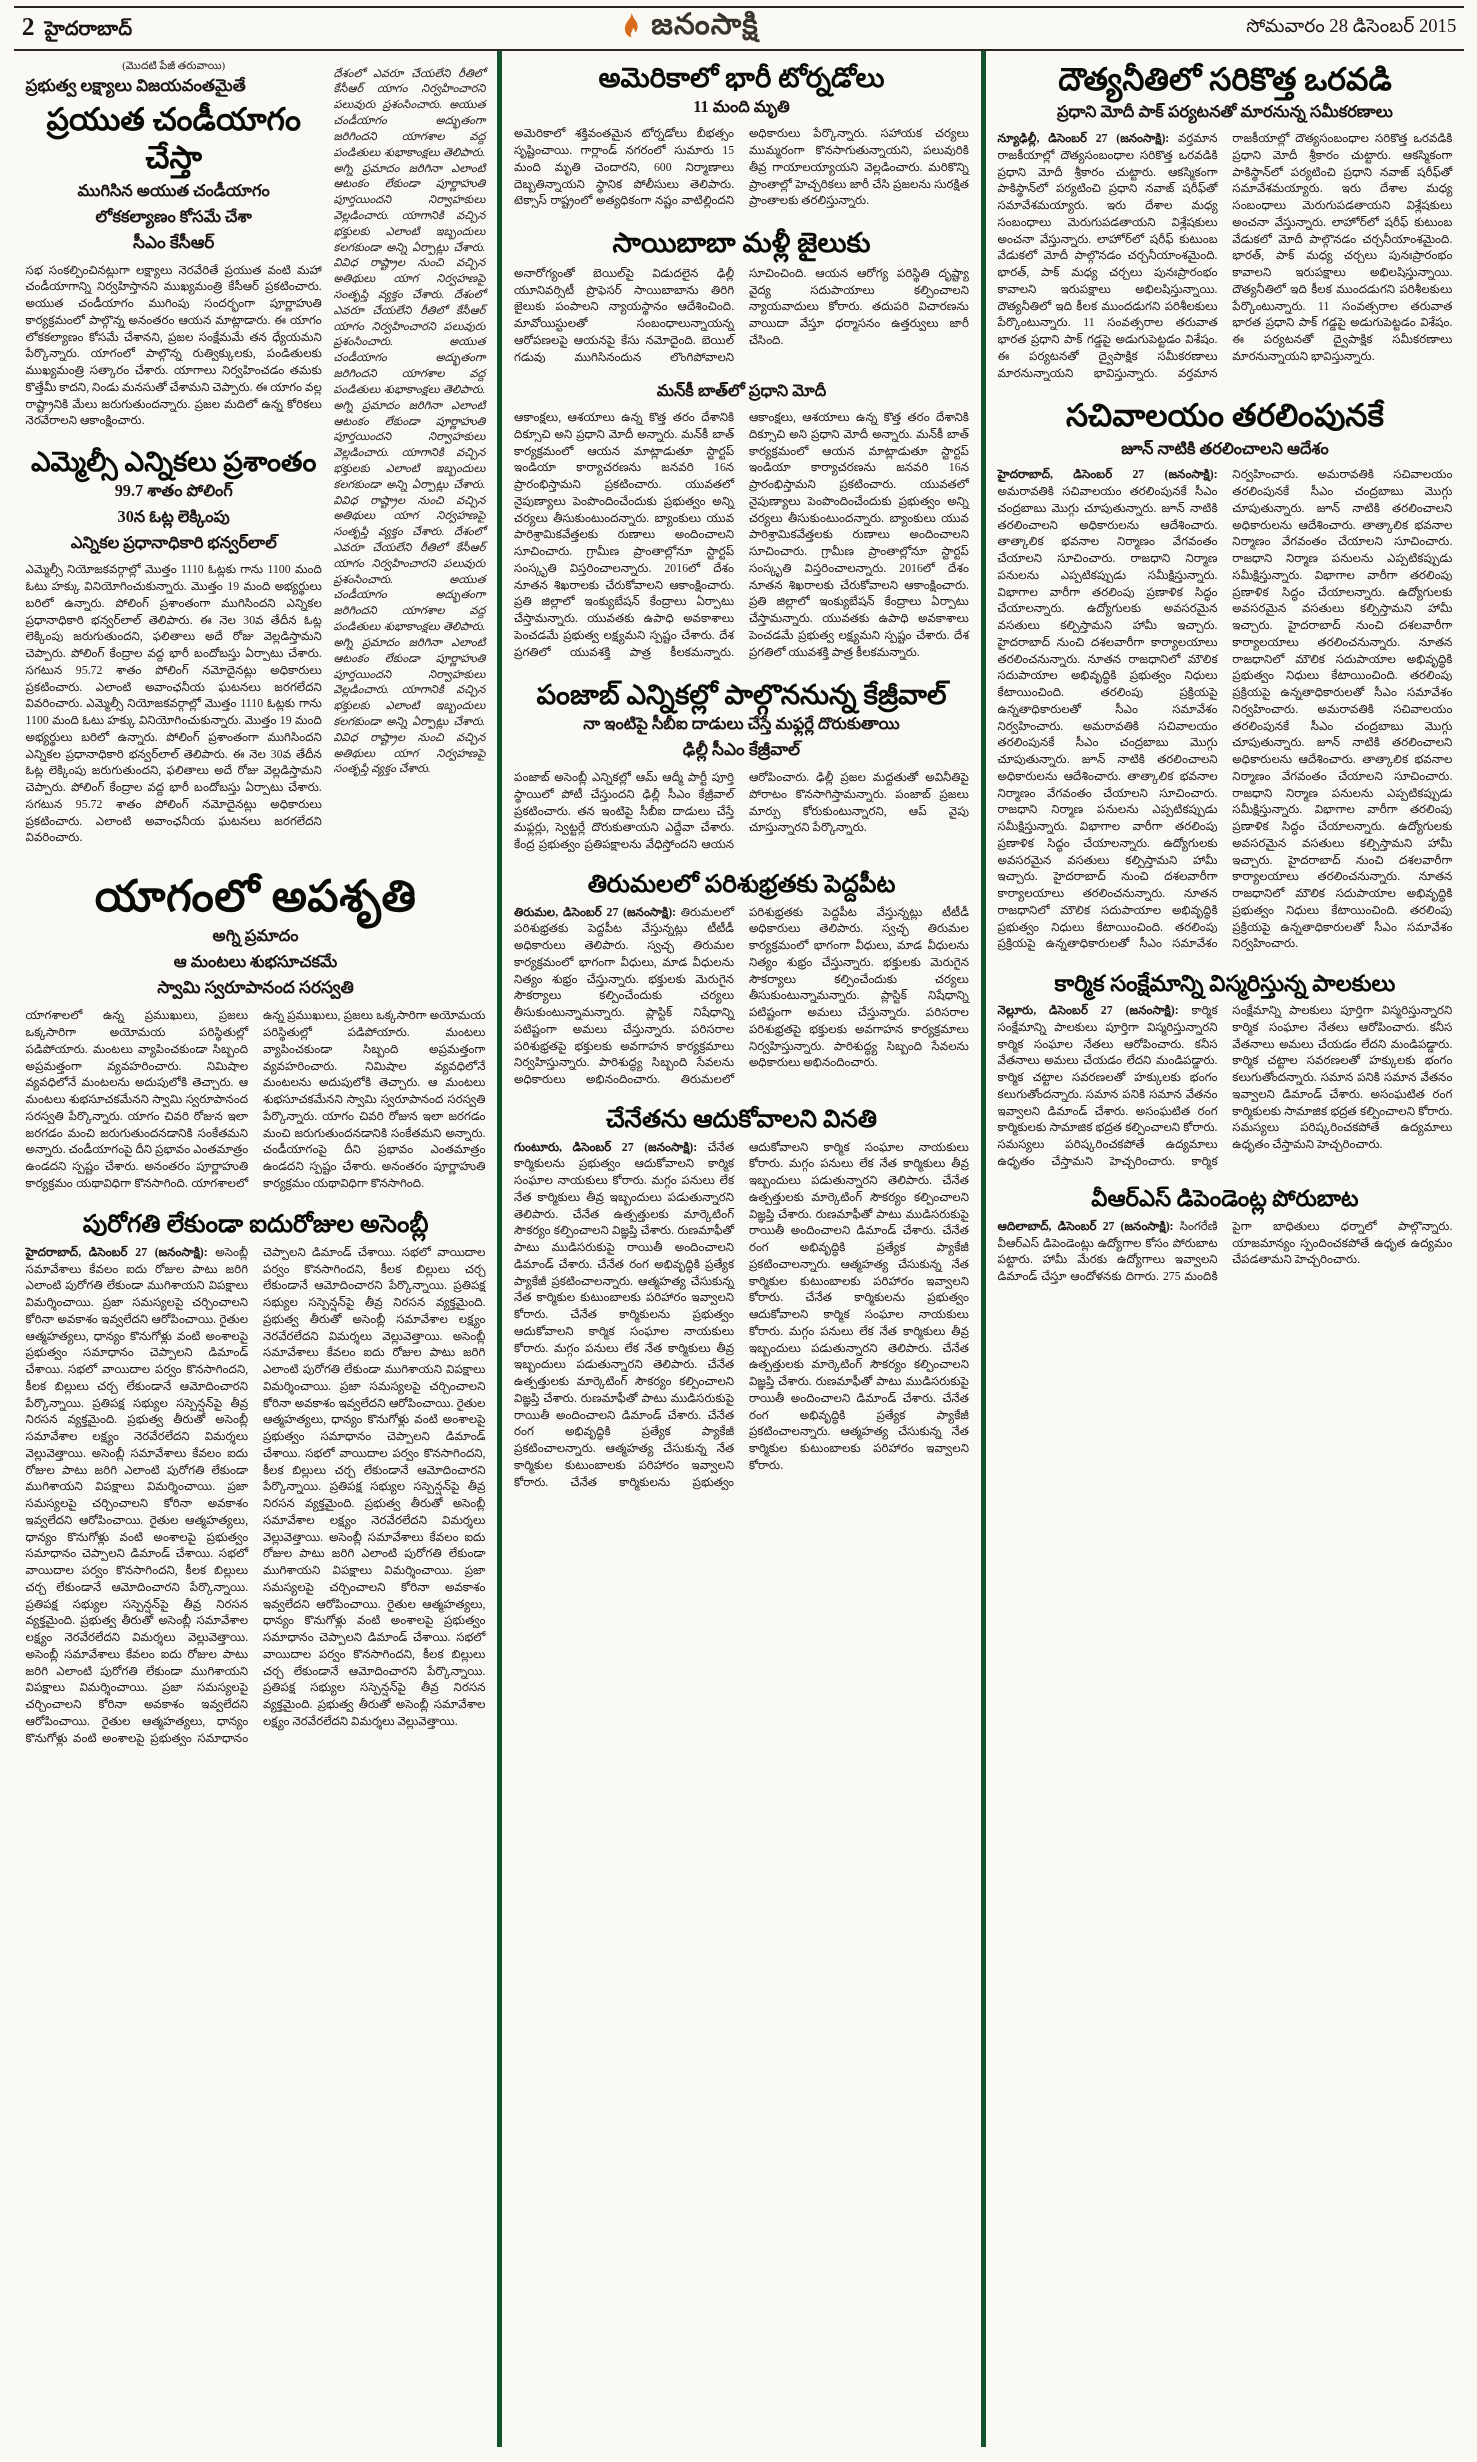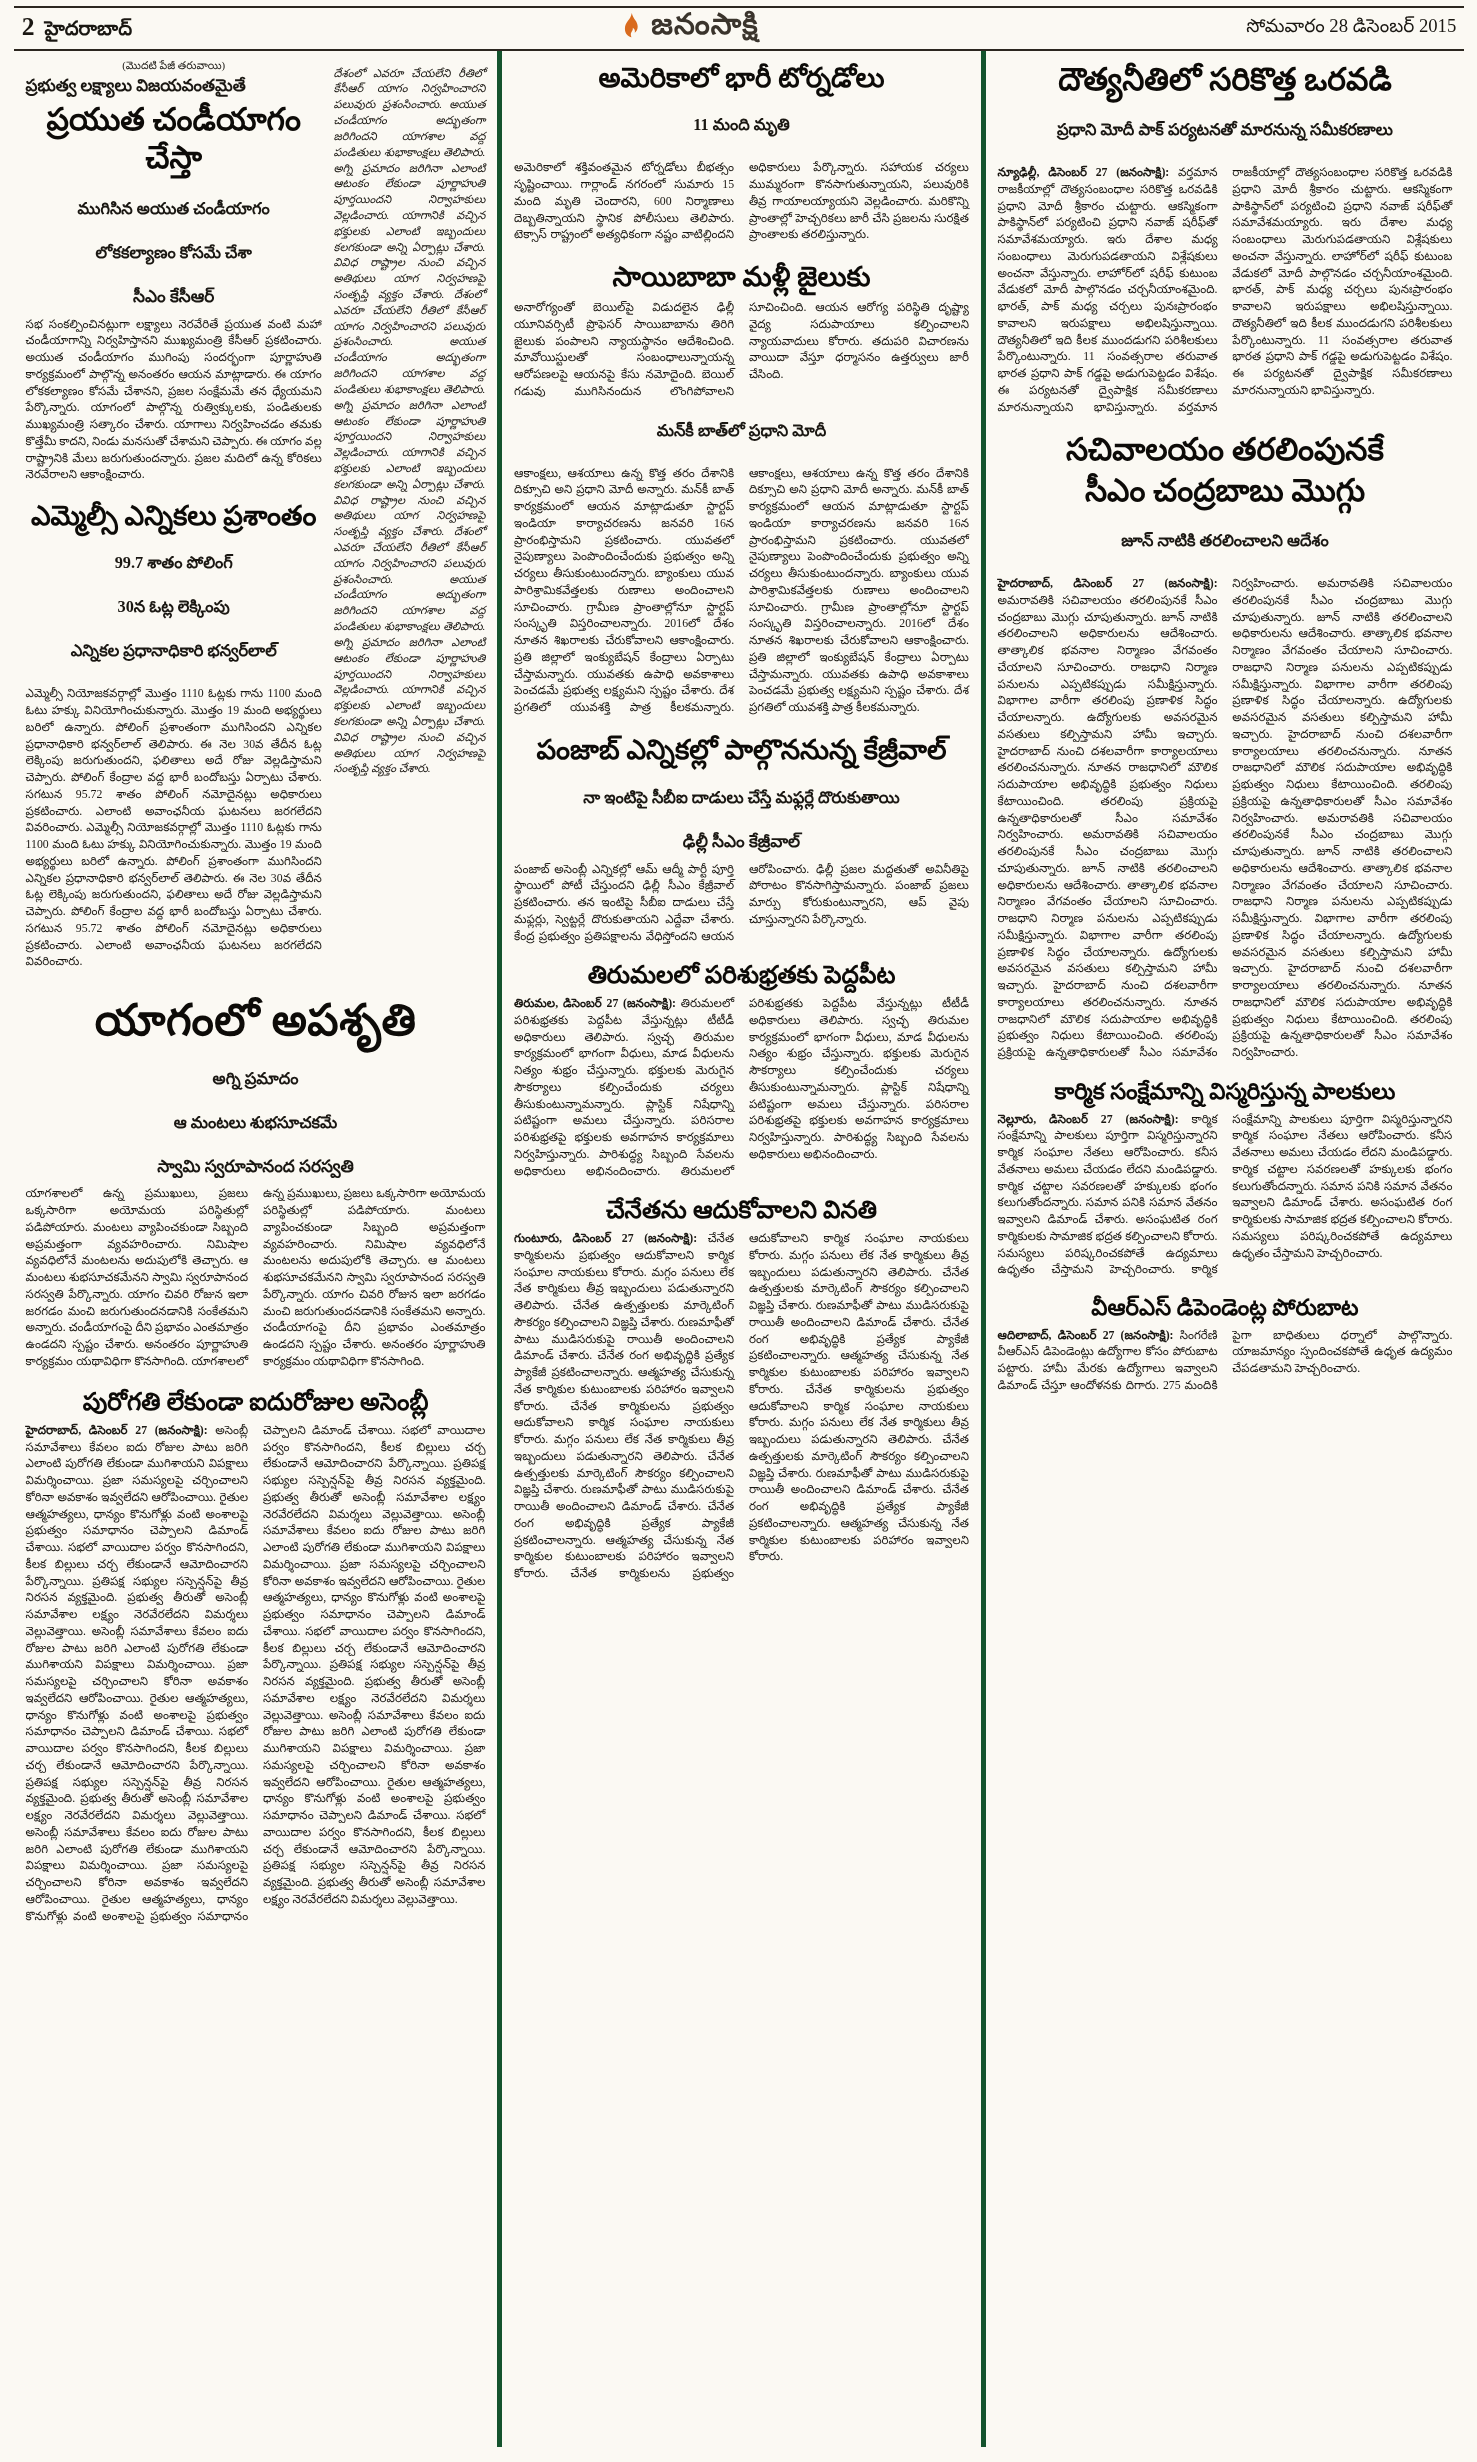--- a/index.html
+++ b/index.html
@@ -26,21 +26,21 @@
 
   .art { margin-bottom:15.8px; }
   .h { font-weight:bold; text-align:center; line-height:1.22; color:#0d0b08; }
   .h46 { font-size:44px; letter-spacing:0.5px; margin:3.9px 0 2px; }
   .h34 { font-size:31.5px; margin:2px 0; }
   .h30 { font-size:27.6px; margin:2px 0; }
   .h26 { font-size:24.6px; margin:2px 0 3.9px; }
   .h23 { font-size:22.7px; margin:2px 0 3.9px; }
   .note { font-size:10.8px; text-align:center; margin-bottom:2px; }
   .kicker { font-size:16.7px; font-weight:bold; text-align:left; margin:2px 0; }
-  .deck { font-size:16.3px; font-weight:bold; text-align:center; margin:21px 0; }
+  .deck { font-size:16.3px; font-weight:bold; text-align:center; margin:3px 0; }
   .attr { font-size:17px; font-weight:bold; text-align:center; margin:2px 0 5.9px; }
 
   .body { font-size:11.8px; line-height:1.42; text-align:justify; margin-top:4.9px; }
   .body p { margin-bottom:3px; }
   .cols2 { column-count:2; column-gap:14.8px; }
   .small { font-size:11.3px; line-height:1.4;font-style:italic; }
   .dateline { font-weight:bold; }
 
   .split { display:grid; grid-template-columns:1.95fr 1fr; gap:11.8px; margin-bottom:7.9px; }
   .split-side { padding-top:2px; }
@@ -171,21 +171,20 @@
       <article class="art">
         <h2 class="h h34">దౌత్యనీతిలో సరికొత్త ఒరవడి</h2>
         <p class="deck">ప్రధాని మోదీ పాక్ పర్యటనతో మారనున్న సమీకరణాలు</p>
         <div class="body cols2">
           <p><span class="dateline">న్యూఢిల్లీ, డిసెంబర్ 27 (జనంసాక్షి):</span> <span>వర్తమాన రాజకీయాల్లో దౌత్యసంబంధాల సరికొత్త ఒరవడికి ప్రధాని మోదీ శ్రీకారం చుట్టారు. ఆకస్మికంగా పాకిస్థాన్‌లో పర్యటించి ప్రధాని నవాజ్ షరీఫ్‌తో సమావేశమయ్యారు. ఇరు దేశాల మధ్య సంబంధాలు మెరుగుపడతాయని విశ్లేషకులు అంచనా వేస్తున్నారు. లాహోర్‌లో షరీఫ్ కుటుంబ వేడుకలో మోదీ పాల్గొనడం చర్చనీయాంశమైంది. భారత్, పాక్ మధ్య చర్చలు పునఃప్రారంభం కావాలని ఇరుపక్షాలు అభిలషిస్తున్నాయి. దౌత్యనీతిలో ఇది కీలక ముందడుగని పరిశీలకులు పేర్కొంటున్నారు. 11 సంవత్సరాల తరువాత భారత ప్రధాని పాక్ గడ్డపై అడుగుపెట్టడం విశేషం. ఈ పర్యటనతో ద్వైపాక్షిక సమీకరణాలు మారనున్నాయని భావిస్తున్నారు. వర్తమాన రాజకీయాల్లో దౌత్యసంబంధాల సరికొత్త ఒరవడికి ప్రధాని మోదీ శ్రీకారం చుట్టారు. ఆకస్మికంగా పాకిస్థాన్‌లో పర్యటించి ప్రధాని నవాజ్ షరీఫ్‌తో సమావేశమయ్యారు. ఇరు దేశాల మధ్య సంబంధాలు మెరుగుపడతాయని విశ్లేషకులు అంచనా వేస్తున్నారు. లాహోర్‌లో షరీఫ్ కుటుంబ వేడుకలో మోదీ పాల్గొనడం చర్చనీయాంశమైంది. భారత్, పాక్ మధ్య చర్చలు పునఃప్రారంభం కావాలని ఇరుపక్షాలు అభిలషిస్తున్నాయి. దౌత్యనీతిలో ఇది కీలక ముందడుగని పరిశీలకులు పేర్కొంటున్నారు. 11 సంవత్సరాల తరువాత భారత ప్రధాని పాక్ గడ్డపై అడుగుపెట్టడం విశేషం. ఈ పర్యటనతో ద్వైపాక్షిక సమీకరణాలు మారనున్నాయని భావిస్తున్నారు.</span></p>
         </div>
       </article>
 
       <article class="art">
         <h2 class="h h34">సచివాలయం తరలింపునకే</h2>
-        <h2 class="h h34">సీఎం చంద్రబాబు మొగ్గు</h2>
         <p class="deck">జూన్ నాటికి తరలించాలని ఆదేశం</p>
         <div class="body cols2">
           <p><span class="dateline">హైదరాబాద్, డిసెంబర్ 27 (జనంసాక్షి):</span> <span>అమరావతికి సచివాలయం తరలింపునకే సీఎం చంద్రబాబు మొగ్గు చూపుతున్నారు. జూన్ నాటికి తరలించాలని అధికారులను ఆదేశించారు. తాత్కాలిక భవనాల నిర్మాణం వేగవంతం చేయాలని సూచించారు. రాజధాని నిర్మాణ పనులను ఎప్పటికప్పుడు సమీక్షిస్తున్నారు. విభాగాల వారీగా తరలింపు ప్రణాళిక సిద్ధం చేయాలన్నారు. ఉద్యోగులకు అవసరమైన వసతులు కల్పిస్తామని హామీ ఇచ్చారు. హైదరాబాద్ నుంచి దశలవారీగా కార్యాలయాలు తరలించనున్నారు. నూతన రాజధానిలో మౌలిక సదుపాయాల అభివృద్ధికి ప్రభుత్వం నిధులు కేటాయించింది. తరలింపు ప్రక్రియపై ఉన్నతాధికారులతో సీఎం సమావేశం నిర్వహించారు. అమరావతికి సచివాలయం తరలింపునకే సీఎం చంద్రబాబు మొగ్గు చూపుతున్నారు. జూన్ నాటికి తరలించాలని అధికారులను ఆదేశించారు. తాత్కాలిక భవనాల నిర్మాణం వేగవంతం చేయాలని సూచించారు. రాజధాని నిర్మాణ పనులను ఎప్పటికప్పుడు సమీక్షిస్తున్నారు. విభాగాల వారీగా తరలింపు ప్రణాళిక సిద్ధం చేయాలన్నారు. ఉద్యోగులకు అవసరమైన వసతులు కల్పిస్తామని హామీ ఇచ్చారు. హైదరాబాద్ నుంచి దశలవారీగా కార్యాలయాలు తరలించనున్నారు. నూతన రాజధానిలో మౌలిక సదుపాయాల అభివృద్ధికి ప్రభుత్వం నిధులు కేటాయించింది. తరలింపు ప్రక్రియపై ఉన్నతాధికారులతో సీఎం సమావేశం నిర్వహించారు. అమరావతికి సచివాలయం తరలింపునకే సీఎం చంద్రబాబు మొగ్గు చూపుతున్నారు. జూన్ నాటికి తరలించాలని అధికారులను ఆదేశించారు. తాత్కాలిక భవనాల నిర్మాణం వేగవంతం చేయాలని సూచించారు. రాజధాని నిర్మాణ పనులను ఎప్పటికప్పుడు సమీక్షిస్తున్నారు. విభాగాల వారీగా తరలింపు ప్రణాళిక సిద్ధం చేయాలన్నారు. ఉద్యోగులకు అవసరమైన వసతులు కల్పిస్తామని హామీ ఇచ్చారు. హైదరాబాద్ నుంచి దశలవారీగా కార్యాలయాలు తరలించనున్నారు. నూతన రాజధానిలో మౌలిక సదుపాయాల అభివృద్ధికి ప్రభుత్వం నిధులు కేటాయించింది. తరలింపు ప్రక్రియపై ఉన్నతాధికారులతో సీఎం సమావేశం నిర్వహించారు. అమరావతికి సచివాలయం తరలింపునకే సీఎం చంద్రబాబు మొగ్గు చూపుతున్నారు. జూన్ నాటికి తరలించాలని అధికారులను ఆదేశించారు. తాత్కాలిక భవనాల నిర్మాణం వేగవంతం చేయాలని సూచించారు. రాజధాని నిర్మాణ పనులను ఎప్పటికప్పుడు సమీక్షిస్తున్నారు. విభాగాల వారీగా తరలింపు ప్రణాళిక సిద్ధం చేయాలన్నారు. ఉద్యోగులకు అవసరమైన వసతులు కల్పిస్తామని హామీ ఇచ్చారు. హైదరాబాద్ నుంచి దశలవారీగా కార్యాలయాలు తరలించనున్నారు. నూతన రాజధానిలో మౌలిక సదుపాయాల అభివృద్ధికి ప్రభుత్వం నిధులు కేటాయించింది. తరలింపు ప్రక్రియపై ఉన్నతాధికారులతో సీఎం సమావేశం నిర్వహించారు.</span></p>
         </div>
       </article>
 
       <article class="art">
         <h2 class="h h23">కార్మిక సంక్షేమాన్ని విస్మరిస్తున్న పాలకులు</h2>
         <div class="body cols2">
           <p><span class="dateline">నెల్లూరు, డిసెంబర్ 27 (జనంసాక్షి):</span> <span>కార్మిక సంక్షేమాన్ని పాలకులు పూర్తిగా విస్మరిస్తున్నారని కార్మిక సంఘాల నేతలు ఆరోపించారు. కనీస వేతనాలు అమలు చేయడం లేదని మండిపడ్డారు. కార్మిక చట్టాల సవరణలతో హక్కులకు భంగం కలుగుతోందన్నారు. సమాన పనికి సమాన వేతనం ఇవ్వాలని డిమాండ్ చేశారు. అసంఘటిత రంగ కార్మికులకు సామాజిక భద్రత కల్పించాలని కోరారు. సమస్యలు పరిష్కరించకపోతే ఉద్యమాలు ఉధృతం చేస్తామని హెచ్చరించారు. కార్మిక సంక్షేమాన్ని పాలకులు పూర్తిగా విస్మరిస్తున్నారని కార్మిక సంఘాల నేతలు ఆరోపించారు. కనీస వేతనాలు అమలు చేయడం లేదని మండిపడ్డారు. కార్మిక చట్టాల సవరణలతో హక్కులకు భంగం కలుగుతోందన్నారు. సమాన పనికి సమాన వేతనం ఇవ్వాలని డిమాండ్ చేశారు. అసంఘటిత రంగ కార్మికులకు సామాజిక భద్రత కల్పించాలని కోరారు. సమస్యలు పరిష్కరించకపోతే ఉద్యమాలు ఉధృతం చేస్తామని హెచ్చరించారు.</span></p>

